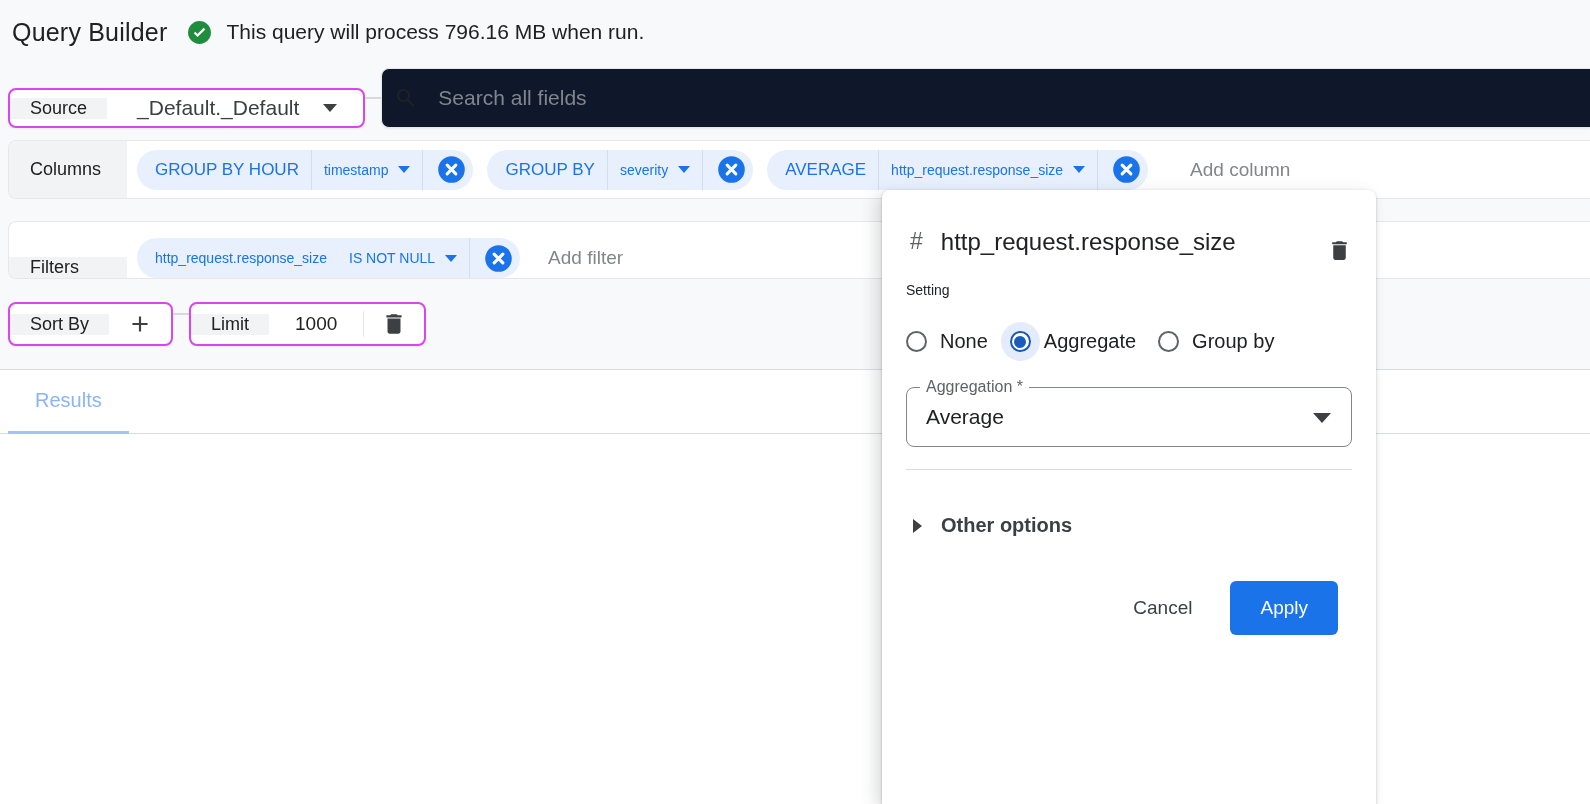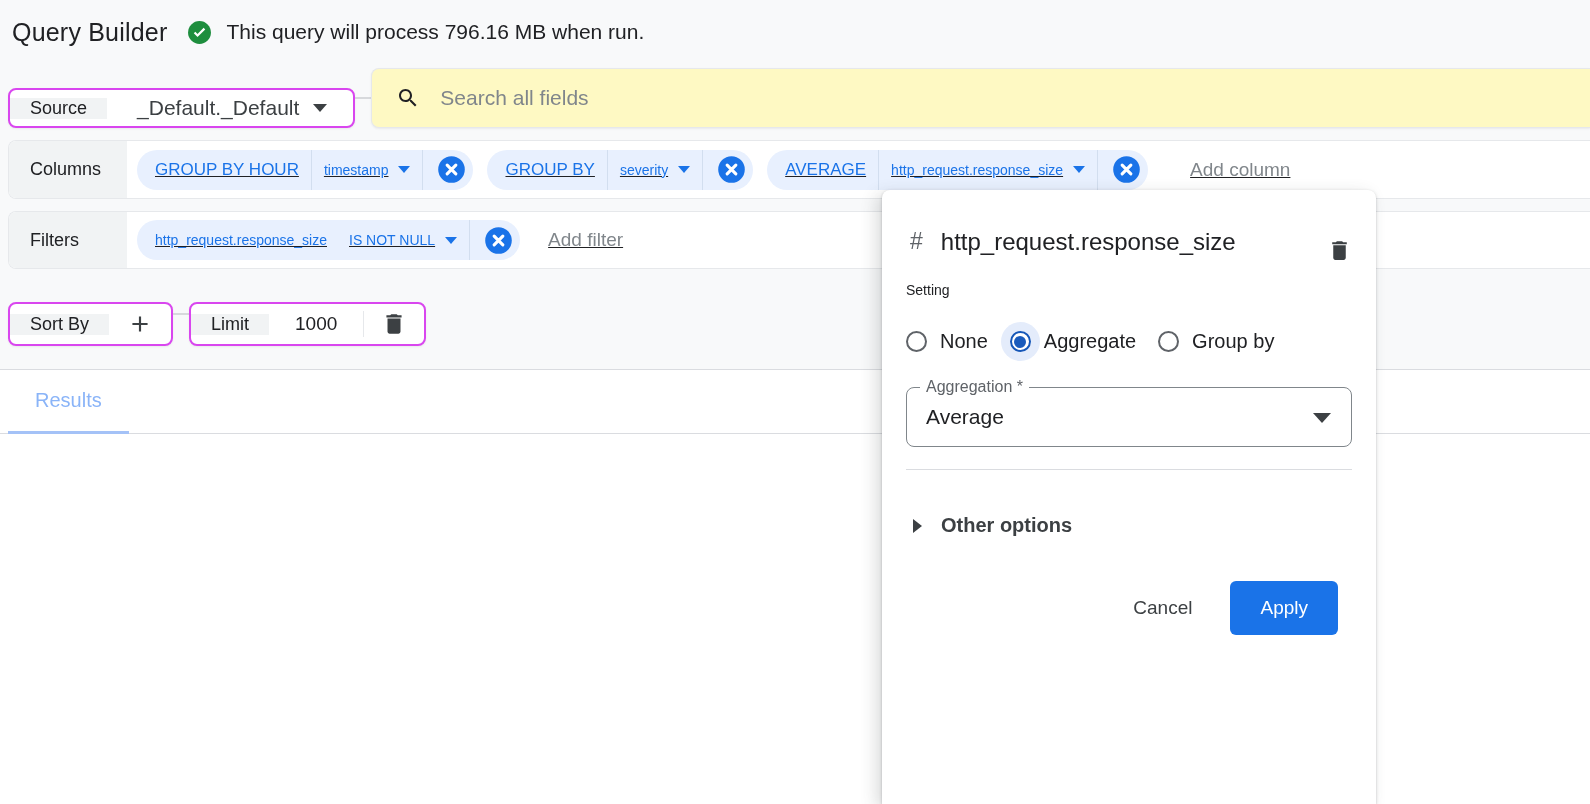--- a/index.html
+++ b/index.html
@@ -28,45 +28,45 @@
   .grp-label {
     background:#f1f3f4; display:flex; align-items:center;
     padding:0 20px; font-size:18px; font-weight:500; color:#202124; white-space:nowrap;
   }
   .connector { width:16px; height:2px; background:#d7d9dc; align-self:center; flex:none; }
 
   
   .source-row { position:absolute; left:8px; right:0; top:68px; height:60px; display:flex; }
   .source-grp { flex:none; }
   .source-val {
-    display:flex; align-items:center; gap:14px; padding:0 26px 0 30px;
+    display:flex; align-items:center; gap:24px; padding:0 26px 0 30px;
     background:#fff; border:none; cursor:pointer; font-family:inherit;
     font-size:21px; font-weight:500; color:#3c4043;
   }
   .caret-dark { width:0; height:0; border-left:7px solid transparent; border-right:7px solid transparent; border-top:8px solid #3c4043; }
   .searchbox {
-    flex:1; display:flex; align-items:center; background:#fef9c3;
+    flex:1; display:flex; align-items:center; background:#0f172a;
     border:1px solid #e6e8eb; border-right:none; border-radius:8px 0 0 8px;
-    box-shadow:0 1px 2px rgba(60,64,67,.08); padding-left:24px; gap:20px;
+    box-shadow:0 1px 2px rgba(60,64,67,.08); padding-left:12px; gap:20px;
   }
   .search-ph { font-size:21px; color:#80868b; }
 
   
   .bar {
     position:absolute; left:8px; right:0; display:flex; align-items:stretch;
     background:#fff; border:1px solid #e6e8eb; border-right:none;
     border-radius:8px 0 0 8px; overflow:hidden;
   }
   .bar-label {
     flex:none; width:118px; background:#f1f3f4; display:flex; align-items:center;
     padding-left:21px; font-size:18px; font-weight:500; color:#202124;
   }
-  .bar-body { flex:1; display:flex; align-items:center; padding-left:10px; gap:14px; overflow:hidden;text-decoration:underline; }
+  .bar-body { flex:1; display:flex; align-items:center; padding-left:10px; gap:14px; overflow:hidden; }
   .columns-bar { top:140px; height:59px; }
-  .filters-bar { top:211px; height:58px; }
+  .filters-bar { top:221px; height:58px;align-items:flex-end; }
 
   .chip {
     display:inline-flex; align-items:center; height:40px; flex:none;
     background:#e8f0fe; border-radius:20px; padding:0 7px 0 18px;
     color:#1a73e8; font-size:17px; font-weight:500; white-space:nowrap;
   }
   .chip-div { width:1px; height:40px; background:#d2deef; margin:0 12px; align-self:center; }
   .chip-fieldbtn { display:inline-flex; align-items:center; gap:10px; background:none; border:none; cursor:pointer;
     font-family:inherit; font-size:14px; font-weight:500; color:#1a73e8; padding:0; }
   .caret-blue { width:0; height:0; border-left:6px solid transparent; border-right:6px solid transparent; border-top:7px solid #1a73e8; }

